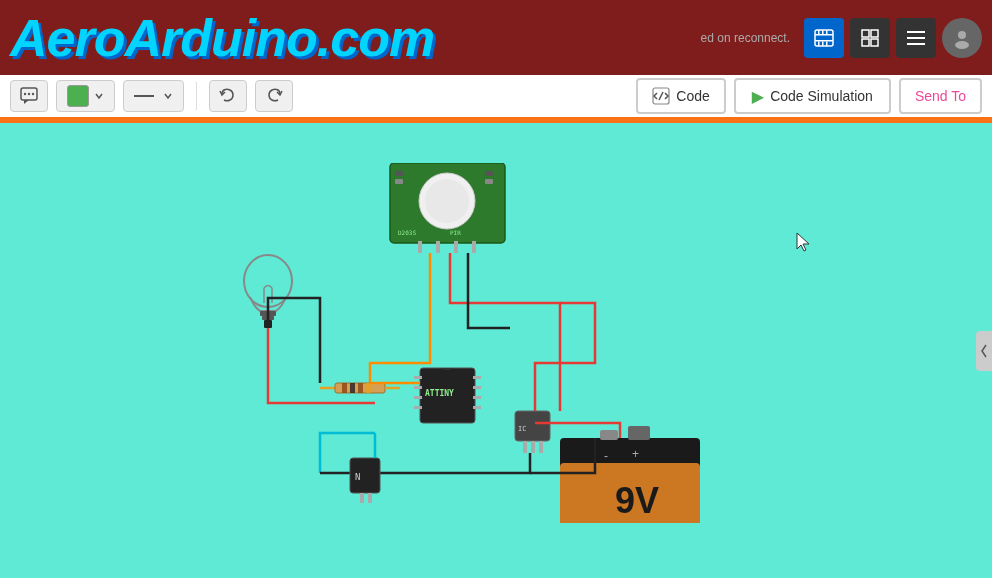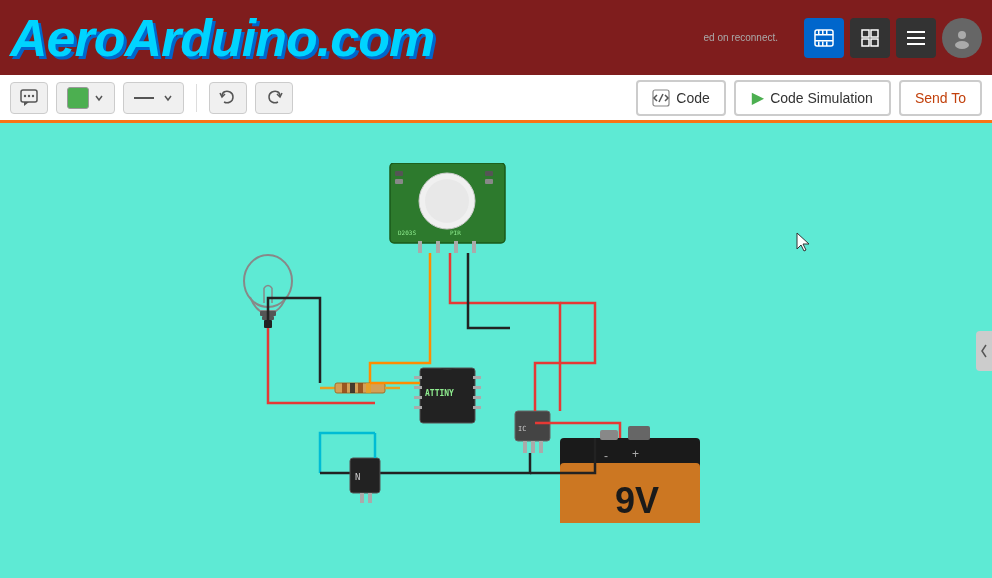--- a/index.html
+++ b/index.html
@@ -54,31 +54,31 @@
       border: none;
       cursor: pointer;
       display: flex;
       align-items: center;
       justify-content: center;
       color: #fff;
       font-size: 20px;
     }
     #reconnect-notice {
       color: #aaa;
-      font-size: 10px;
-      margin-right: 20px;
+      font-size: 12px;
+      margin-right: 8px;
     }
 
     
     #toolbar {
       position: absolute;
       top: 75px; left: 0; right: 0;
       height: 48px;
       background: #fff;
-      border-bottom: 3px solid #f97316;
+      border-bottom: 6px solid #f97316;
       display: flex;
       align-items: center;
       padding: 0 10px;
       gap: 8px;
       z-index: 9;
     }
     .toolbar-btn {
       height: 32px;
       padding: 0 10px;
       background: #f0f0f0;
@@ -135,21 +135,21 @@
       color: #333;
     }
     #send-to-btn {
       height: 36px;
       padding: 0 14px;
       background: #fff;
       border: 2px solid #ccc;
       border-radius: 4px;
       cursor: pointer;
       font-size: 14px;
-      color: #c2410c;
+      color: #ec4899;
     }
 
     
     #canvas-area {
       position: absolute;
       top: 123px; left: 0; right: 0; bottom: 0;
       background: #5eead4;
       overflow: hidden;
     }
 

